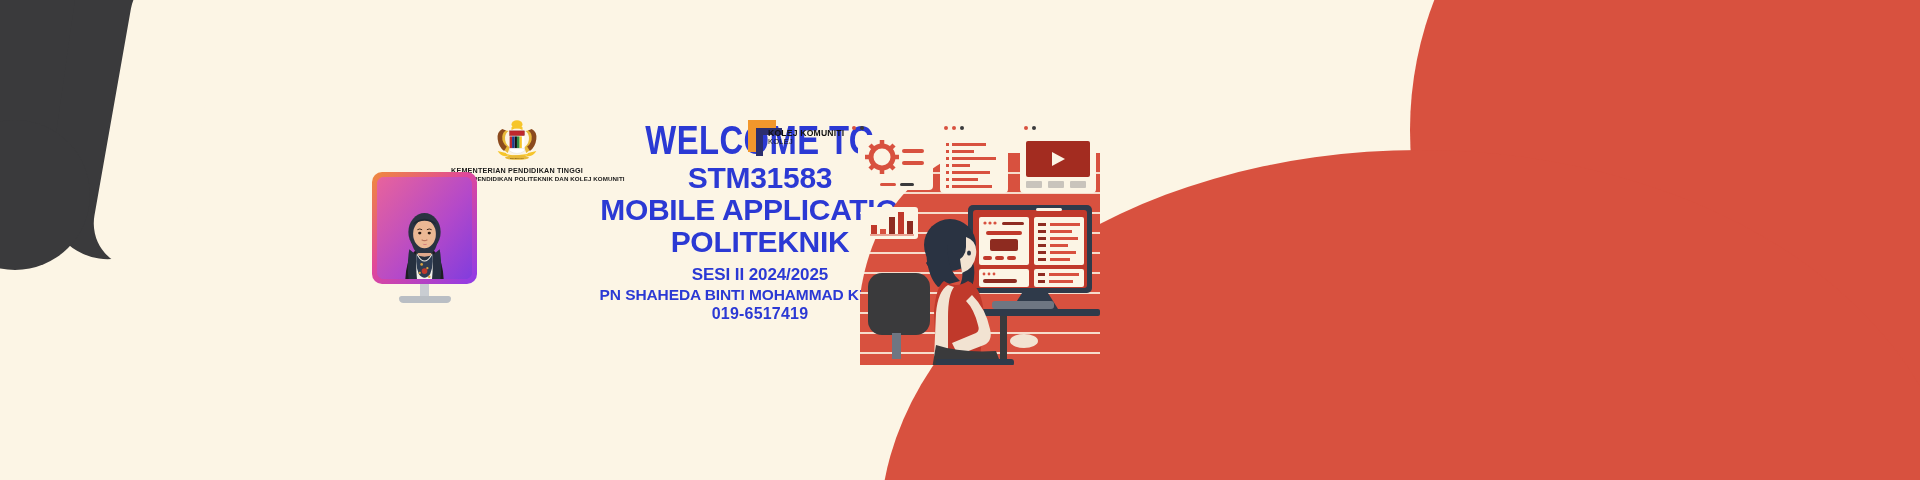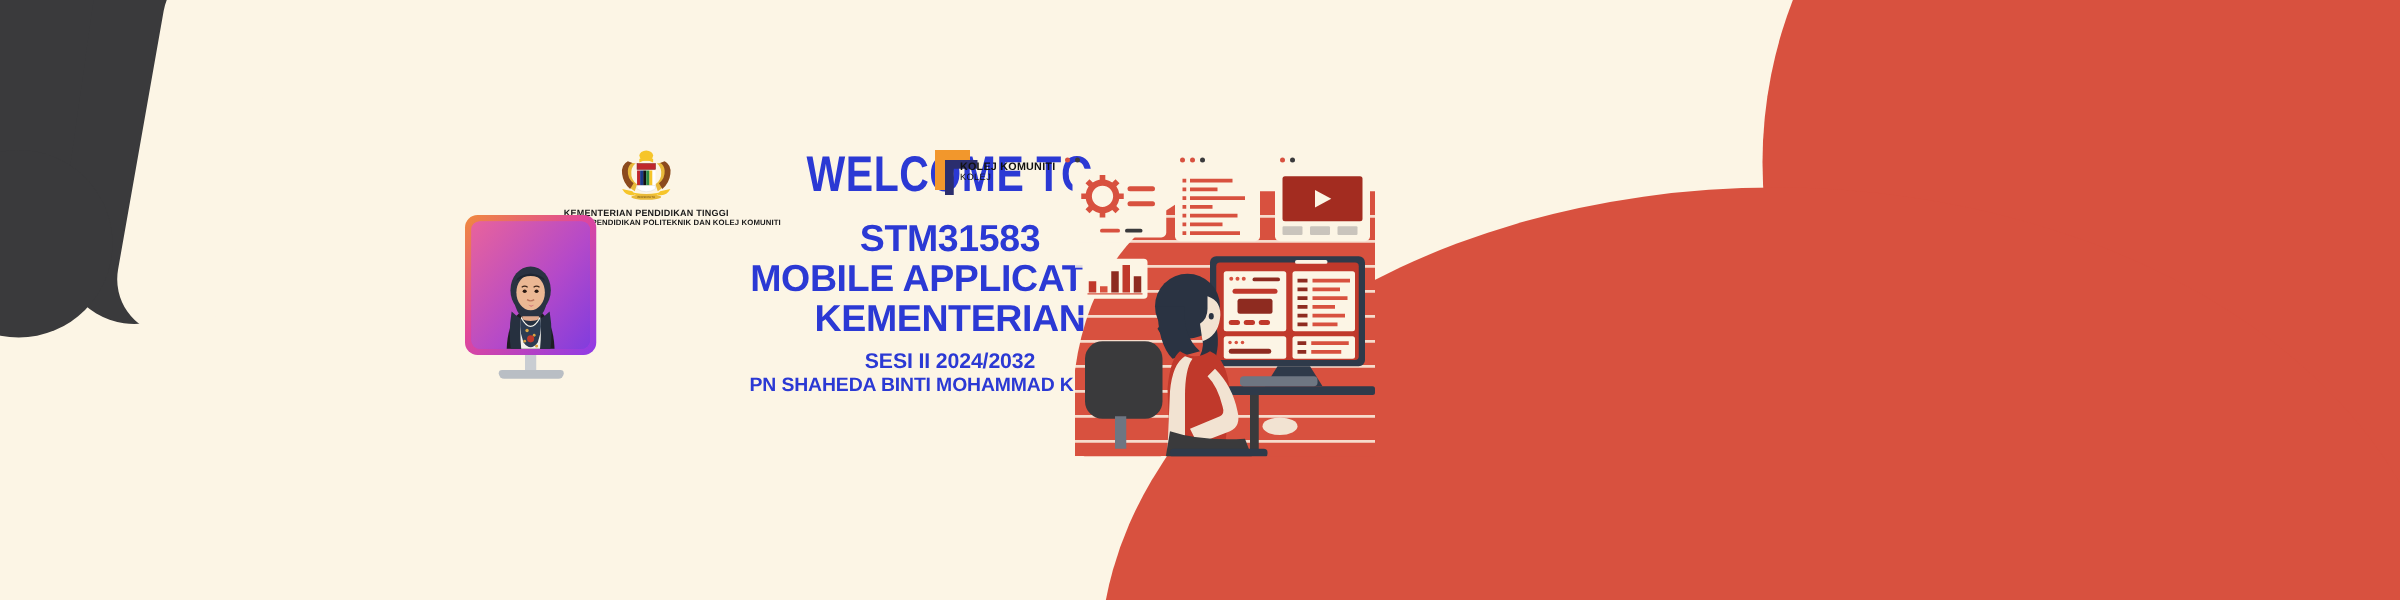--- a/index.html
+++ b/index.html
@@ -73,21 +73,21 @@
 
   
   .headline{ position:absolute; left:520px; top:120px; width:480px; text-align:center; }
   .welcome{
     font-family:"Liberation Sans Narrow","Liberation Sans",sans-serif;
     font-size:40px; font-weight:bold; color:#2B39D4; letter-spacing:.5px;
     transform:scaleX(.82); transform-origin:center; line-height:1;
   }
   .code{
     font-size:30px; font-weight:bold; color:#2B39D4; line-height:1.06;
-    letter-spacing:-.3px; margin-top:16px;
+    letter-spacing:-.3px; margin-top:2px;
   }
   .subject{
     font-size:30px; font-weight:bold; color:#2B39D4; line-height:1.08;
     letter-spacing:-.3px;
   }
   .sesi{
     font-size:17px; font-weight:bold; color:#2B39D4; line-height:1.25;
     letter-spacing:-.1px; margin-top:5px;
   }
   .lecturer{
@@ -192,23 +192,24 @@
       </div>
     </div>
     <div class="stand-neck"></div>
     <div class="stand-base"></div>
   </div>
 
   <div class="headline">
     <div class="welcome">WELCOME TO</div>
     <div class="code">STM31583</div>
     <div class="subject">MOBILE APPLICATION</div>
-    <div class="subject">KEMENTERIAN</div>
-    <div class="sesi">SESI II 2024/2032</div>
+    <div class="subject">POLITEKNIK</div>
+    <div class="sesi">SESI II 2024/2025</div>
     <div class="lecturer">PN SHAHEDA BINTI MOHAMMAD KHAWARI</div>
+    <div class="phone">019-6517419</div>
   </div>
 
   <div class="kk-logo">
     <svg width="110" height="44" viewBox="0 0 110 44">
       <path d="M2 6 h28 v8 h-20 v24 h-8 z" fill="#F2972C"></path>
       <path d="M10 14 h26 v7 h-19 v21 h-7 z" fill="#2B2E6E"></path>
     </svg>
     <div class="kk-text">
       <div class="kk-name">KOLEJ KOMUNITI</div>
       <div class="kk-sub">KOLEJ</div>

